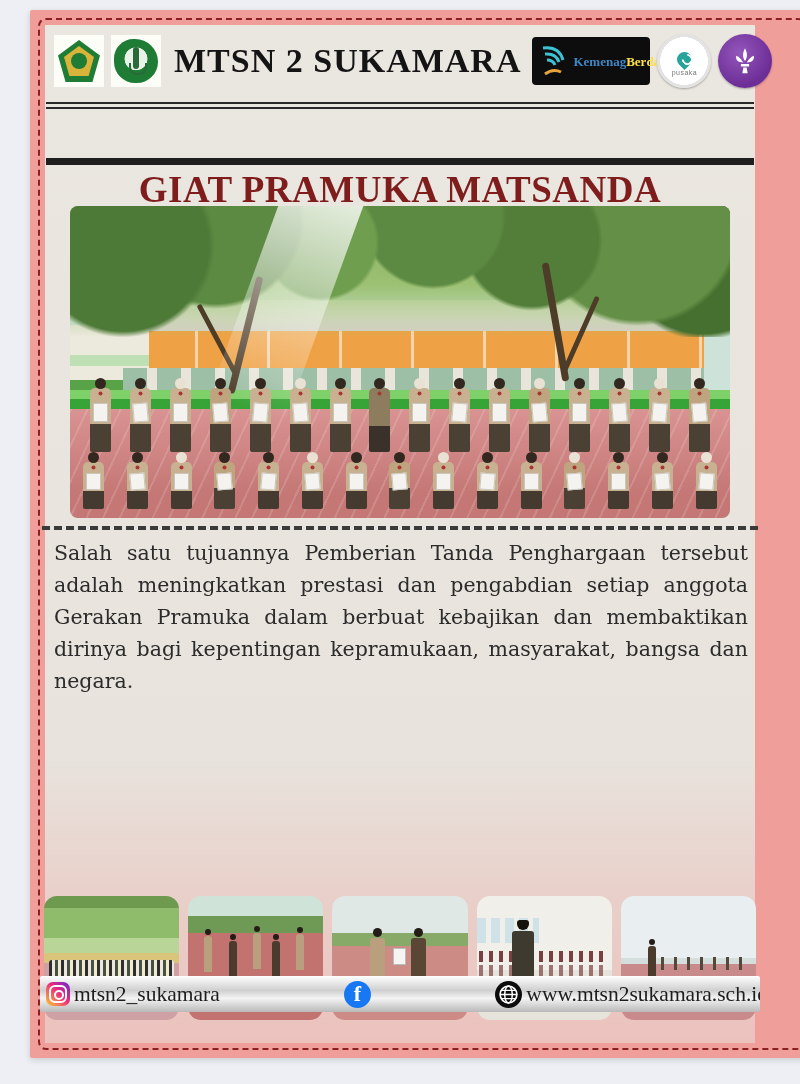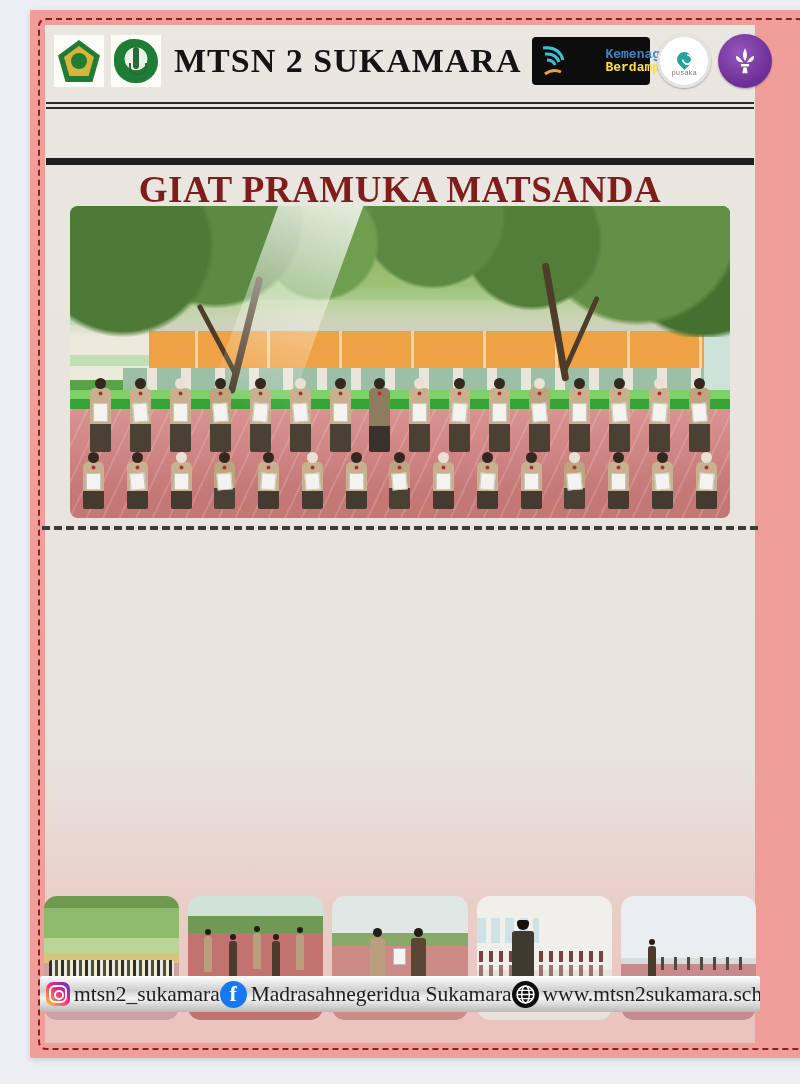--- a/index.html
+++ b/index.html
@@ -19,21 +19,21 @@
   .logo-sq{width:50px;height:52px;background:#fdfdf8;display:flex;align-items:center;justify-content:center;flex:0 0 auto;}
   .pent{width:42px;height:42px;background:#1e7c35;clip-path:polygon(50% 0,100% 37%,82% 100%,18% 100%,0 37%);position:relative;}
   .pent::before{content:"";position:absolute;inset:6px;background:#d9b43a;clip-path:polygon(50% 0,100% 37%,82% 100%,18% 100%,0 37%);}
   .pent::after{content:"";position:absolute;left:13px;top:13px;width:16px;height:16px;background:#1e7c35;border-radius:50%;}
   .round-em{width:44px;height:44px;background:radial-gradient(circle at 50% 45%,#e9f2e6 0 34%,#1e7c35 36% 100%);border-radius:46% 54% 50% 50%;position:relative;}
   .round-em::before{content:"";position:absolute;left:19px;top:8px;width:6px;height:22px;background:#2a6a3a;border-radius:3px;}
   .round-em::after{content:"";position:absolute;left:15px;top:24px;width:14px;height:10px;border:2px solid #2a6a3a;border-top:none;border-radius:0 0 8px 8px;}
   .school-name{font-size:34px;font-weight:800;color:#141414;letter-spacing:1px;margin:0 4px 0 6px;white-space:nowrap;}
   .kb{width:118px;height:48px;background:#0d0d0d;border-radius:4px;display:flex;align-items:center;gap:4px;padding:0 5px;box-sizing:border-box;flex:0 0 auto;}
   .kb svg{flex:0 0 auto;}
-  .kb-text{display:flex;flex-direction:column;line-height:1;font-family:Liberation Mono, monospace;margin-left:32px;}
+  .kb-text{display:flex;flex-direction:row;line-height:1;font-family:Liberation Serif, serif;}
   .kb-l1{color:#3f86c4;font-size:13px;font-weight:700;}
   .kb-l2{color:#fde047;font-size:13px;font-weight:700;}
   .circle{width:54px;height:54px;border-radius:50%;flex:0 0 auto;display:flex;align-items:center;justify-content:center;position:relative;}
   .pusaka{background:radial-gradient(circle,#ffffff 0 62%,#e3e3e3 63% 78%,#f5f5f5 79% 100%);box-shadow:0 1px 2px rgba(0,0,0,.3);flex-direction:column;}
   .drop{width:15px;height:15px;background:#27a39c;border-radius:50% 50% 50% 0;transform:rotate(-45deg);margin-top:6px;position:relative;}
   .drop::after{content:"";position:absolute;left:4px;top:4px;width:7px;height:7px;border:2px solid #fff;border-radius:50%;border-top-color:transparent;}
   .pusaka-label{font-family:"Liberation Sans",sans-serif;font-size:7px;color:#777;margin-top:2px;letter-spacing:.5px;}
   .scout{background:radial-gradient(circle at 40% 35%,#9356bb,#6c2e96 70%);box-shadow:0 1px 2px rgba(0,0,0,.3);}
 
   
@@ -246,20 +246,21 @@
           <i class="fig"></i>
         <i class="fig"></i>
           <i class="fig"></i>
           <i class="fig"></i>
       </div>
     </div>
 
     <div class="dash-divider"></div>
 
     <div class="columns">
+      <p class="col col-right">Salah satu tujuannya Pemberian Tanda Penghargaan tersebut adalah meningkatkan prestasi dan pengabdian setiap anggota Gerakan Pramuka dalam berbuat kebajikan dan membaktikan dirinya bagi kepentingan kepramukaan, masyarakat, bangsa dan negara.</p>
     </div>
 
     <div class="thumbs">
       <div class="thumb t1" aria-label="Students assembled in schoolyard under trees">
         <span class="crowd"></span>
       </div>
       <div class="thumb t2" aria-label="Scouts standing in rows during flag ceremony">
         <i class="pf tan"></i>
           <i class="pf"></i>
           <i class="pf tan"></i>
@@ -285,21 +286,20 @@
 
     <div class="footer">
       <span class="f-item">
         <span class="ig-icon"></span>
         <span>mtsn2_sukamara</span>
       </span>
       <span class="f-item">
         <span class="fb-icon">
             <b>f</b>
           </span>
-        <span>Madrasahnegeridua Sukamara</span>
       </span>
       <span class="f-item web">
         <span class="web-icon">
           <svg width="21" height="21" viewBox="0 0 20 20">
             <circle cx="10" cy="10" r="8" fill="none" stroke="#fff" stroke-width="1.6"></circle>
             <ellipse cx="10" cy="10" rx="3.6" ry="8" fill="none" stroke="#fff" stroke-width="1.4"></ellipse>
             <line x1="2" y1="10" x2="18" y2="10" stroke="#fff" stroke-width="1.4"></line>
             <line x1="3" y1="6" x2="17" y2="6" stroke="#fff" stroke-width="1.2"></line>
             <line x1="3" y1="14" x2="17" y2="14" stroke="#fff" stroke-width="1.2"></line>
           </svg>

